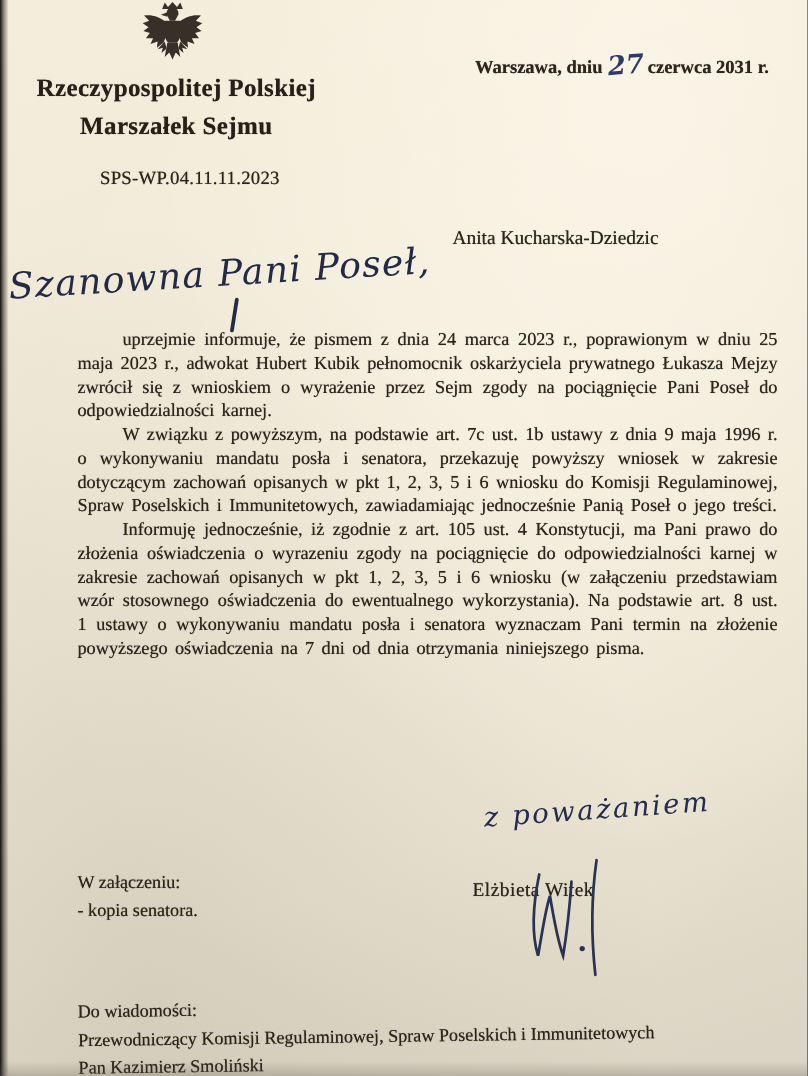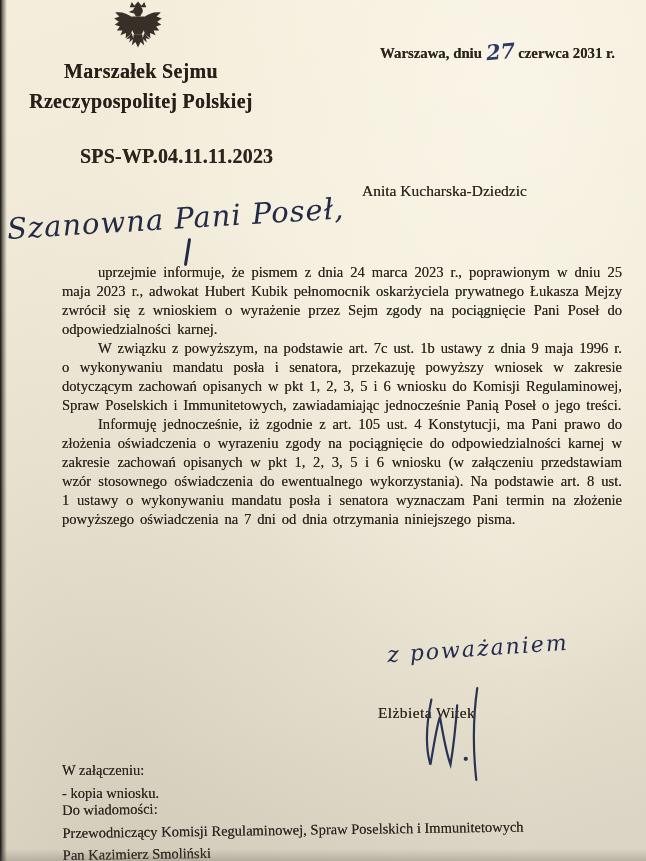--- a/index.html
+++ b/index.html
@@ -13,38 +13,38 @@
       linear-gradient(163deg, #f4eddb 0%, #efe8d6 45%, #e8e1cf 75%, #dbd5c5 96%);
   }
   .edge-left{position:absolute;left:0;top:0;bottom:0;width:7px;
     background:linear-gradient(90deg,#14110e 0%, rgba(20,17,14,0.5) 40%, rgba(20,17,14,0) 100%);}
   .edge-bottom{position:absolute;left:0;right:0;bottom:0;height:12px;
     background:linear-gradient(0deg, rgba(95,90,78,0.28), rgba(95,90,78,0));}
   .print{text-shadow:0 0 0.6px rgba(43,37,29,0.75);}
   .emblem{position:absolute;left:112px;top:1px;width:52px;height:58px;}
   .sender-title{position:absolute;left:21px;top:56px;width:240px;text-align:center;
     font-weight:700;font-size:20px;line-height:30px;letter-spacing:0.3px;color:#262019;}
-  .ref{position:absolute;left:80px;top:145px;font-weight:700;font-size:20px;letter-spacing:0.2px;}
+  .ref{position:absolute;left:80px;top:135px;font-weight:400;font-size:15px;letter-spacing:0.2px;}
   .dateline{position:absolute;left:380px;top:38px;font-size:14.8px;font-weight:700;white-space:nowrap;}
   .hand{font-family:"DejaVu Serif", serif;font-style:italic;}
   .day-hand{display:inline-block;color:#2e3a68;font-size:21px;font-weight:700;
     transform:rotate(-5deg) translateY(1px);margin:0 3px 0 4px;text-shadow:none;}
   .recipient{position:absolute;left:362px;top:178px;font-size:15.5px;line-height:25px;}
   .greeting{position:absolute;left:6px;top:212px;width:260px;font-size:29px;color:#222a45;
     letter-spacing:1px;transform:rotate(-3.5deg);transform-origin:left top;white-space:nowrap;}
   .greeting-dash{position:absolute;left:186px;top:238px;width:2.5px;height:28px;background:#222a45;
     transform:rotate(9deg);border-radius:2px;}
   .body-text{position:absolute;left:62px;top:263px;width:560px;font-size:14.6px;line-height:19px;
     text-align:justify;}
   .body-text p{margin:0;text-indent:36px;word-spacing:2.2px;}
   .valediction{position:absolute;left:387px;top:636px;font-size:22px;color:#232c4e;
     letter-spacing:2px;transform:rotate(-4deg);white-space:nowrap;}
   .signer{position:absolute;left:378px;top:704px;font-size:15.5px;letter-spacing:0.4px;}
   .signature{position:absolute;left:418px;top:686px;width:86px;height:96px;}
-  .attachments{position:absolute;left:62px;top:759px;font-size:14.5px;line-height:23px;}
+  .attachments{position:absolute;left:62px;top:695px;font-size:14.5px;line-height:23px;}
   .cc{position:absolute;left:62px;top:799px;font-size:14.5px;line-height:22.5px;
     transform:rotate(-0.8deg);transform-origin:left top;}
   .nw{white-space:nowrap;}
 </style>
 </head>
 <body>
 
 <div class="page">
   <div class="edge-left"></div>
 
@@ -56,22 +56,22 @@
       <path d="M38,30 L62,30 C66,42 64,55 57,64 L43,64 C36,55 34,42 38,30 Z"></path>
       <path d="M40,32 C30,24 18,20 6,22 L14,30 L4,34 L13,40 L5,46 L15,49 L9,57 L20,57 L16,66 L27,62 L26,72 L36,64 C40,56 42,44 40,32 Z"></path>
       <path d="M60,32 C70,24 82,20 94,22 L86,30 L96,34 L87,40 L95,46 L85,49 L91,57 L80,57 L84,66 L73,62 L74,72 L64,64 C60,56 58,44 60,32 Z"></path>
       <path d="M42,64 L38,86 L45,79 L50,90 L55,79 L62,86 L58,64 Z"></path>
       <path d="M38,62 L27,74 L35,72 L33,80 L41,73 Z"></path>
       <path d="M62,62 L73,74 L65,72 L67,80 L59,73 Z"></path>
     </svg>
   </div>
 
   <div class="sender-title print">
+    <div>Rzeczypospolitej Polskiej</div>
     <div>Marszałek Sejmu</div>
-    <div>Rzeczypospolitej Polskiej</div>
   </div>
 
   <div class="ref print">SPS-WP.04.11.11.2023</div>
 
   <div class="dateline print nw">
     <span>Warszawa, dniu</span><span class="hand day-hand">27</span><span>czerwca 2031 r.</span>
   </div>
 
   <div class="recipient print">
     <div>Anita Kucharska-Dziedzic</div>
@@ -91,21 +91,21 @@
   <div class="signature">
     <svg viewBox="0 0 90 100" width="86" height="96" fill="none" stroke="#2b3352" stroke-width="2.3" stroke-linecap="round">
       <path d="M14,14 C9,38 7,62 13,82 C17,60 19,44 23,32 C26,50 29,68 34,82 C38,58 40,34 41,20"></path>
       <circle cx="50" cy="76" r="2.2" fill="#2b3352" stroke="none"></circle>
       <path d="M62,2 C58,30 57,62 61,98"></path>
     </svg>
   </div>
 
   <div class="attachments print">
     <div>W załączeniu:</div>
-    <div>- kopia wniosku.</div>
+    <div>- kopia senatora.</div>
   </div>
 
   <div class="cc print">
     <div>Do wiadomości:</div>
     <div class="nw">Przewodniczący Komisji Regulaminowej, Spraw Poselskich i Immunitetowych</div>
     <div>Pan Kazimierz Smoliński</div>
   </div>
 
   <div class="edge-bottom"></div>
 </div>

